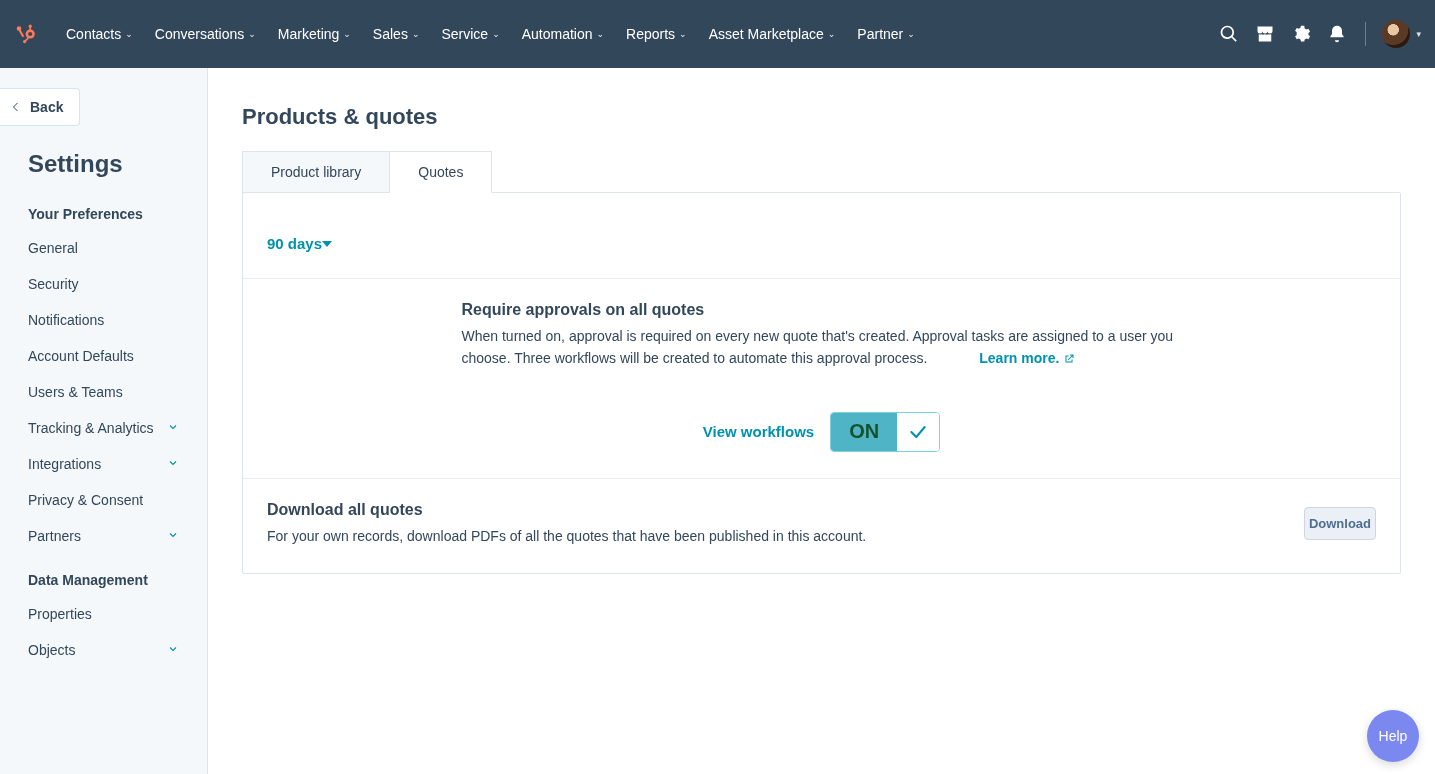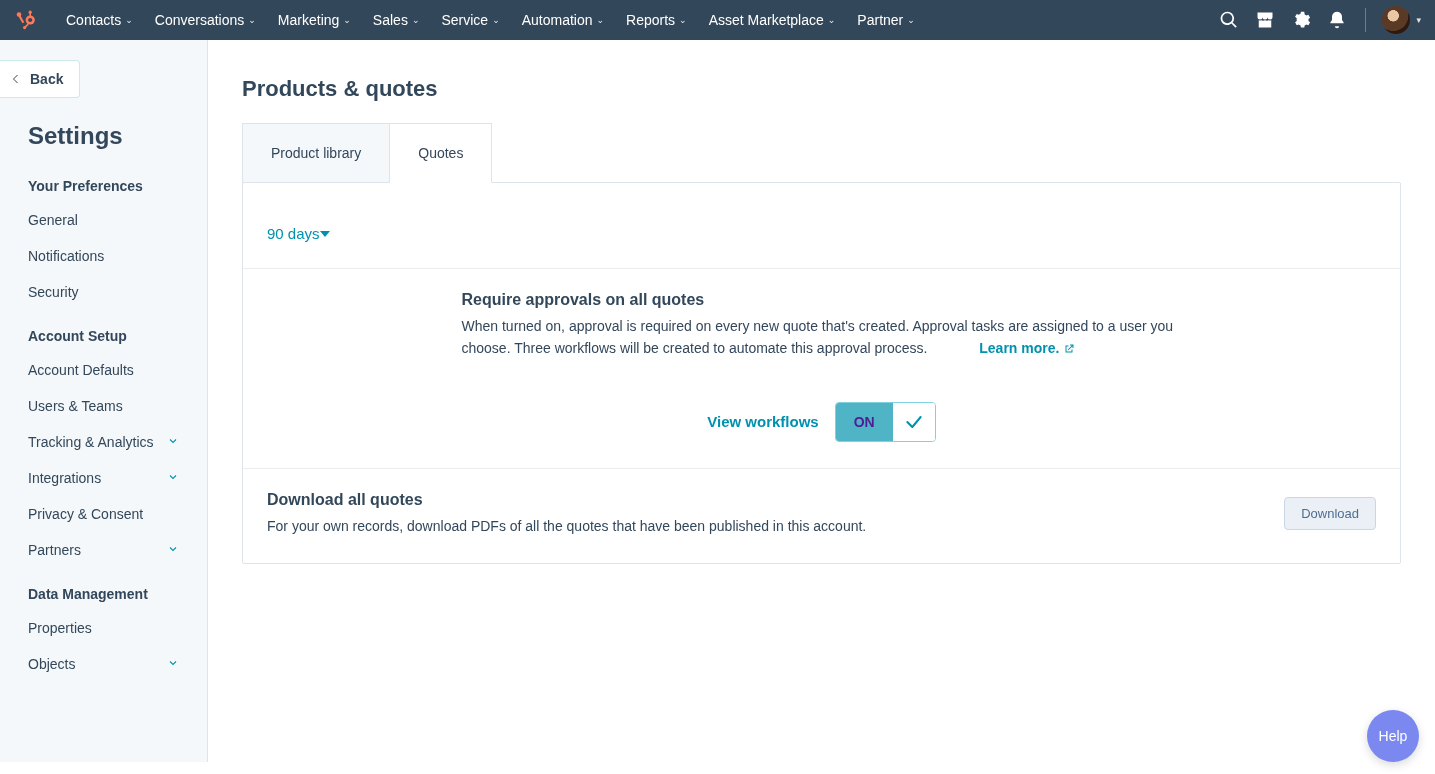--- a/index.html
+++ b/index.html
@@ -8,21 +8,21 @@
     background: #fff;
     color: #33475b;
     width: 1435px;
     height: 774px;
     overflow: hidden;
     position: relative;
   }
   
   .topnav {
     background: #33475b;
-    height: 40px;
+    height: 68px;
     display: flex;
     align-items: center;
     padding: 0 14px;
     position: relative;
     z-index: 10;
   }
   .logo { width: 24px; height: 24px; margin-right: 18px; }
   .nav-items { display: flex; gap: 2px; }
   .nav-item {
     color: #fff;
@@ -105,21 +105,21 @@
     cursor: pointer;
   }
   .sb-item .chev svg { width: 12px; height: 12px; stroke: #0091ae; fill: none; stroke-width: 2.2; }
 
   
   .main { flex: 1; padding: 36px 34px 0 34px; background: #fff; }
   .page-title { font-size: 22px; font-weight: 650; color: #33475b; margin-bottom: 20px; }
 
   .tabs { display: flex; }
   .tab {
-    padding: 21px 28px;
+    padding: 12px 28px;
     border: 1px solid #dfe3eb;
     background: #fff;
     color: #33475b;
     font-size: 14px;
     cursor: pointer;
     position: relative;
     top: 1px;
   }
   .tab.inactive { background: #f5f8fa; }
   .tab.active { border-bottom: 1px solid #fff; }
@@ -140,61 +140,61 @@
   .setting-title { font-size: 16px; font-weight: 700; color: #33475b; margin-bottom: 6px; }
   .setting-desc { font-size: 14px; color: #33475b; line-height: 1.6; }
   .setting-desc a { color: #0091ae; font-weight: 600; text-decoration: none; margin-left: 48px; }
   .ext-icon { display: inline-block; margin-left: 4px; vertical-align: -2px; }
   .ext-icon svg { width: 12px; height: 12px; fill: #0091ae; }
 
   .setting-right { display: flex; align-items: center; gap: 16px; }
 
   .exp-dropdown {
     color: #0091ae;
-    font-weight: 400;
+    font-weight: 700;
     font-size: 15px;
     cursor: pointer;
     display: flex; align-items: center; gap: 0;
     margin-top: 20px;
   }
   .exp-dropdown .tri { width: 0; height: 0; border-left: 5px solid transparent; border-right: 5px solid transparent; border-top: 6px solid #0091ae; }
 
   .link-action { color: #0091ae; font-weight: 650; font-size: 15px; cursor: pointer; }
 
   .toggle {
     display: flex; align-items: stretch;
     height: 40px;
     border-radius: 4px;
     overflow: hidden;
     border: 1px solid #7fd1de;
   }
   .toggle .on-side {
     background: #4fb5c6;
-    color: #4c1d95;
+    color: #14532d;
     font-weight: 600;
-    font-size: 14px;
+    font-size: 20px;
     display: flex; align-items: center; justify-content: center;
     padding: 0 18px;
   }
   .toggle .check-side {
     background: #fff;
     display: flex; align-items: center; justify-content: center;
     width: 42px;
   }
   .toggle .check-side svg { width: 20px; height: 20px; stroke: #0091ae; fill: none; stroke-width: 2.4; stroke-linecap: round; stroke-linejoin: round;}
 
   .btn-secondary {
     background: #eaf0f6;
     border: 1px solid #cbd6e2;
     border-radius: 4px;
     color: #506e91;
     font-size: 13px;
-    padding: 8px 16px;
-    cursor: pointer;
-    font-weight: 400;
+    padding: 8px 4px;
+    cursor: pointer;
+    font-weight: 700;
   }
 
   
   .help-fab {
     position: absolute;
     right: 16px;
     bottom: 12px;
     background: #7a88f0;
     color: #fff;
     font-weight: 500;
@@ -300,26 +300,25 @@
         </svg>
       <span>Back</span>
     </button>
     <div class="sidebar-title">Settings</div>
     <div id="sb-sections">
         <div class="sb-section-label">Your Preferences</div>
         <div class="sb-item">
           <span>General</span>
         </div>
         <div class="sb-item">
+          <span>Security</span>
+        </div>
+        <div class="sb-item">
           <span>Notifications</span>
         </div>
-        <div class="sb-item">
-          <span>Security</span>
-        </div>
-        <div class="sb-section-label">Account Setup</div>
         <div class="sb-item">
           <span>Account Defaults</span>
         </div>
         <div class="sb-item">
           <span>Users &amp; Teams</span>
         </div>
         <div class="sb-item">
           <span>Tracking &amp; Analytics</span>
           <span class="chev"><svg viewBox="0 0 24 24">
               <polyline points="6 9 12 15 18 9"></polyline>

